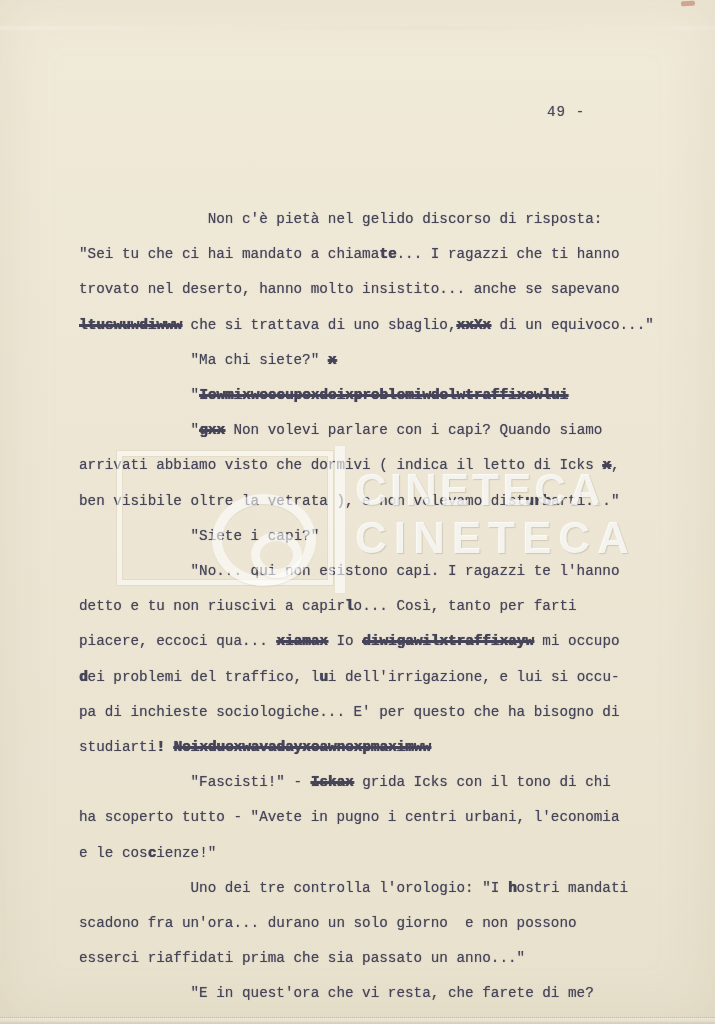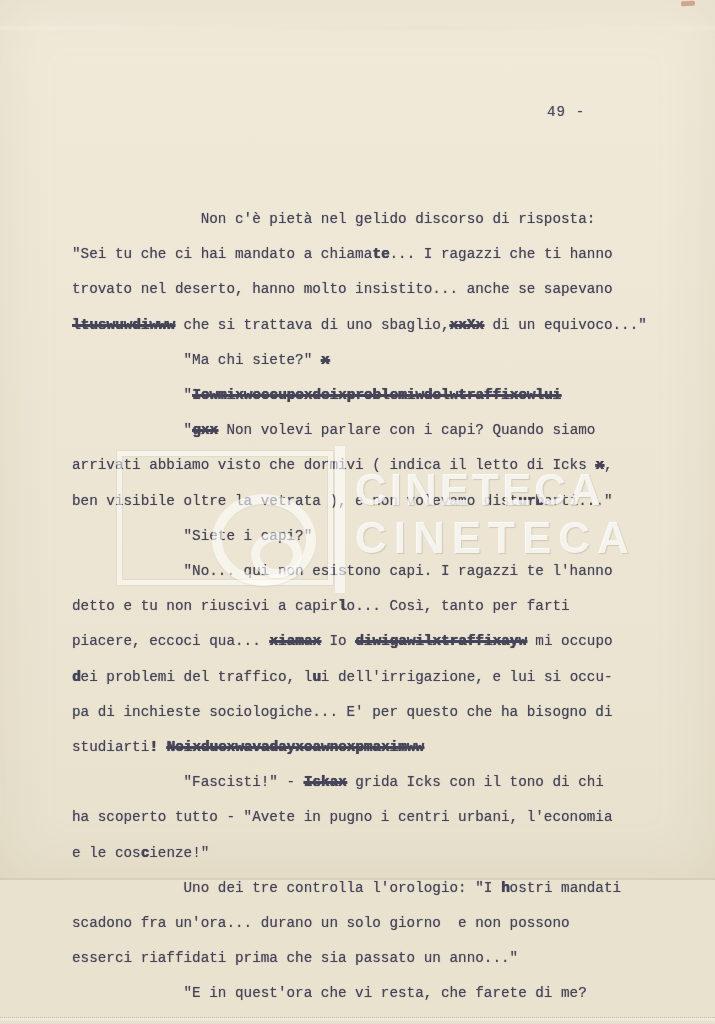--- a/index.html
+++ b/index.html
@@ -2,21 +2,21 @@
 <html><head>
 <meta charset="utf-8">
 <style>
   html,body{margin:0;padding:0;}
   body{
     width:715px;height:1024px;overflow:hidden;
     font-family:"Liberation Mono",monospace;
     background:#e9e2cf;
   }
   .page{
-    position:relative;width:715px;height:880px;
+    position:relative;width:715px;height:1024px;
     background:linear-gradient(180deg,#f0ead9 0%,#ede6d4 45%,#eae3d0 85%,#e7e0cc 100%);
     box-shadow:inset 0 0 55px rgba(185,172,140,0.22), inset 0 -2px 0 rgba(170,160,130,0.18);
   }
   .crease{
     position:absolute;left:0;top:26px;width:715px;height:4px;
     background:linear-gradient(90deg,rgba(255,255,255,0.35),rgba(205,195,168,0.18) 60%,rgba(255,255,255,0.25));
     opacity:.5;
   }
   .corner-mark{
     position:absolute;left:681px;top:1px;width:14px;height:5px;
@@ -27,21 +27,21 @@
     position:absolute;left:0;top:1017px;width:715px;height:7px;
     border-top:1px dotted rgba(175,170,145,0.55);
     background:linear-gradient(180deg,rgba(255,255,255,0.35),rgba(200,192,165,0.25));
   }
   .page-number{
     position:absolute;left:547px;top:104px;
     font-size:14.3px;letter-spacing:1px;
     color:#4a4a5e;text-shadow:0 0 1px rgba(66,66,92,0.5);
   }
   .text-body{
-    position:absolute;left:72px;top:202px;width:560px;
+    position:absolute;left:79px;top:202px;width:560px;
     font-size:14.3px;line-height:35.2px;
     color:#454458;text-shadow:0 0 1px rgba(62,62,88,0.55);
     white-space:pre;
   }
   .line{min-height:35.2px;}
   .seg-s{
     font-weight:bold;
     text-decoration:line-through;
     text-decoration-thickness:2.5px;
     text-shadow:0.6px 0 0 currentColor,0 0 1px rgba(62,62,88,0.6);

